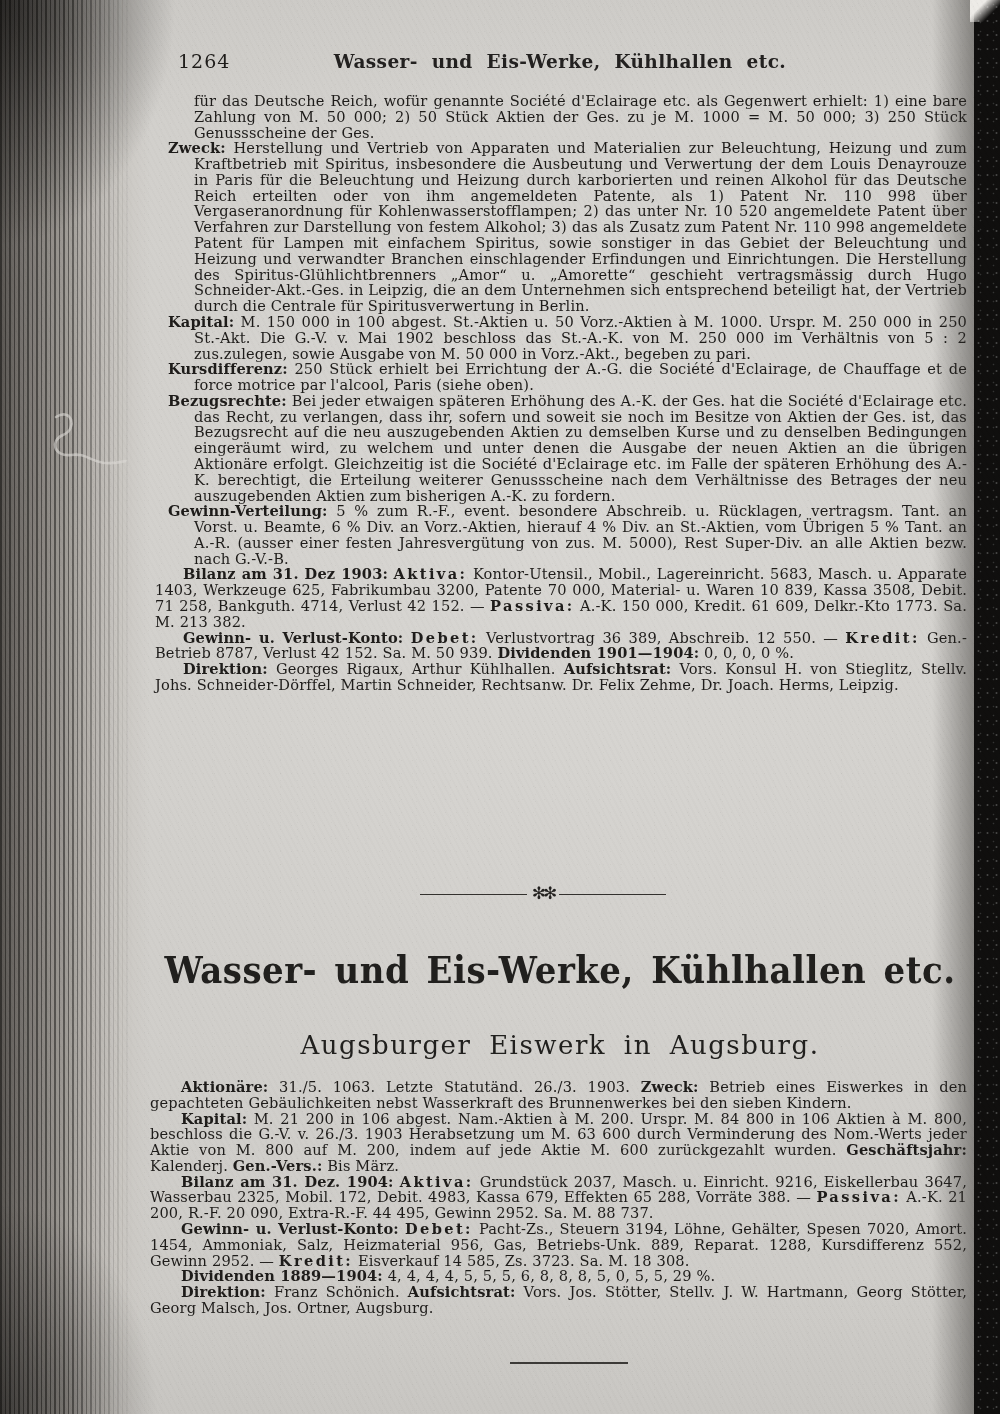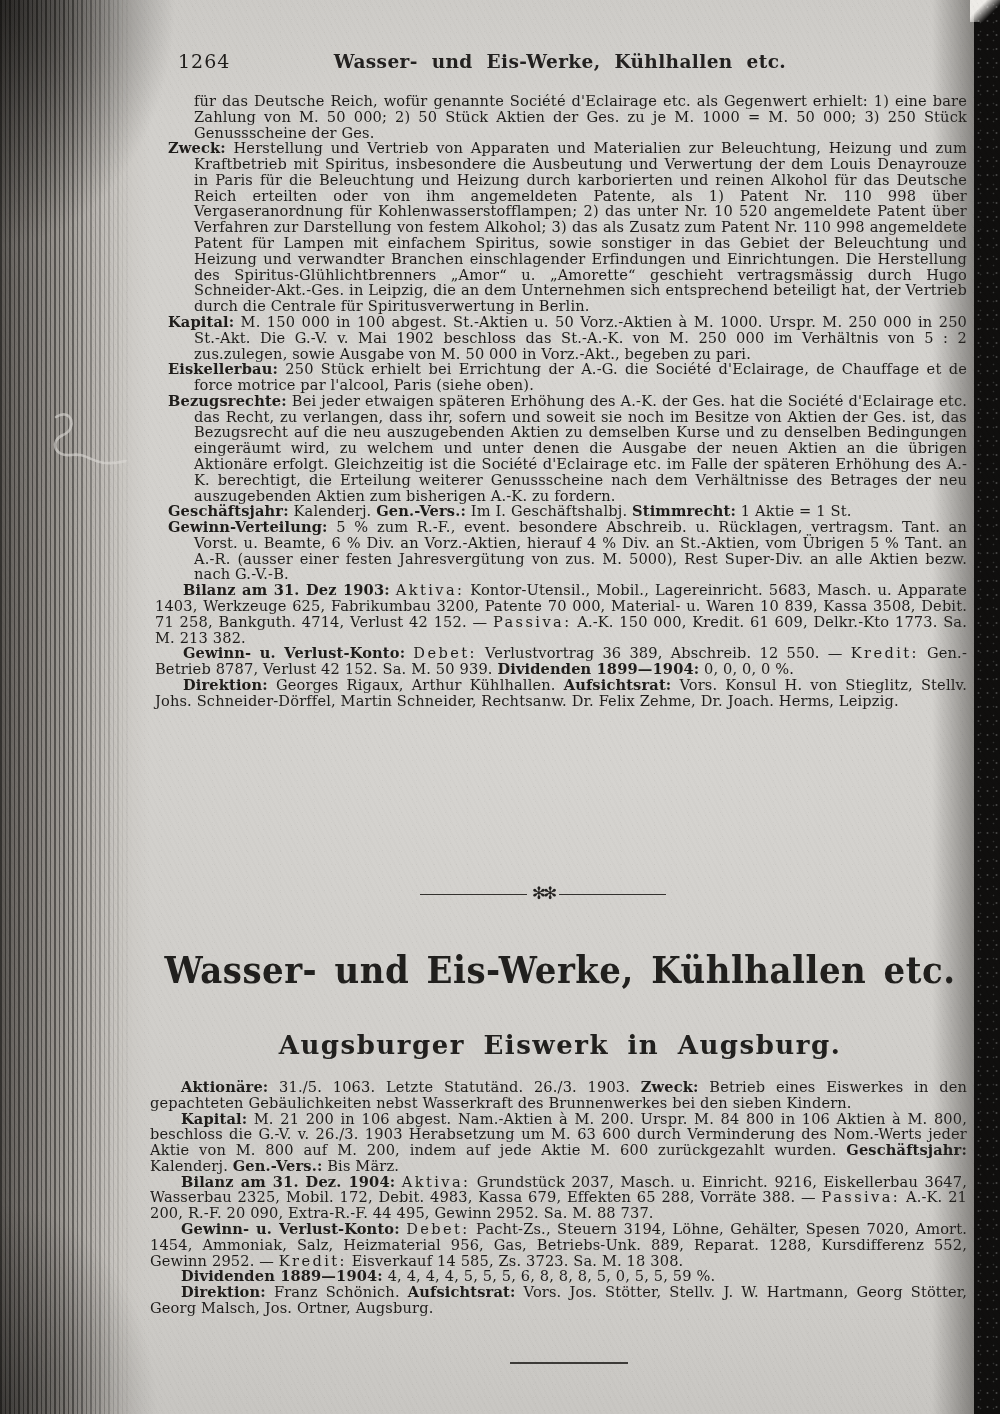--- a/index.html
+++ b/index.html
@@ -71,77 +71,76 @@
   
   .entry{position:absolute;z-index:1;font-size:14.6px;line-height:15.78px;text-align:justify;letter-spacing:0.15px;}
   .entry p{margin:0;}
   .entry1{left:155px;top:93px;width:812px;}
   .entry2{left:150px;top:1079px;width:817px;}
   p.cont{margin-left:13px;padding-left:26px;}
   p.hang{margin-left:13px;padding-left:26px;text-indent:-26px;}
   p.flush{text-indent:28px;}
   .entry2 p.flush{text-indent:31px;}
   .entry .b{font-weight:700;}
-  .entry .sp{letter-spacing:2.4px;}
+  .entry .sp{letter-spacing:2.4px;font-weight:bold;}
 
   
   .ornament{position:absolute;left:420px;top:886px;width:246px;display:flex;align-items:center;z-index:1;}
   .ornament .rule{flex:1;height:1.4px;background:#33312e;}
   .ornament .glyphs{
     padding:0 5px;font-family:"DejaVu Sans","Liberation Sans",sans-serif;
     font-size:17px;letter-spacing:-3px;color:#23211f;line-height:1;transform:translateY(-1px);
   }
 
   .section-title{
     position:absolute;left:150px;top:950px;width:820px;margin:0;text-align:center;z-index:1;
     font-size:34px;font-weight:700;letter-spacing:0.5px;word-spacing:5px;color:#21201e;
     transform:scaleY(1.1);
   }
   .company-title{
     position:absolute;left:150px;top:1030px;width:820px;margin:0;text-align:center;z-index:1;
-    font-size:26px;font-weight:700;letter-spacing:1.5px;word-spacing:8px;color:#21201e;
+    font-size:26px;font-weight:400;letter-spacing:1.5px;word-spacing:8px;color:#21201e;
   }
   .bottom-rule{position:absolute;left:510px;top:1362px;width:118px;height:2px;background:#3c3a37;z-index:1;}
 </style>
 </head>
 <body>
 
 <div class="page-tone"></div>
 
 <div class="page-number">1264</div>
 <div class="running-title">Wasser- und Eis-Werke, Kühlhallen etc.</div>
 
 <div class="entry entry1">
     <p class="para cont"><span>für das Deutsche Reich, wofür genannte Société d'Eclairage etc. als Gegenwert erhielt: 1) eine bare Zahlung von M. 50 000; 2) 50 Stück Aktien der Ges. zu je M. 1000 = M. 50 000; 3) 250 Stück Genussscheine der Ges.</span></p>
     <p class="para hang"><span class="b">Zweck:</span><span> Herstellung und Vertrieb von Apparaten und Materialien zur Beleuchtung, Heizung und zum Kraftbetrieb mit Spiritus, insbesondere die Ausbeutung und Verwertung der dem Louis Denayrouze in Paris für die Beleuchtung und Heizung durch karborierten und reinen Alkohol für das Deutsche Reich erteilten oder von ihm angemeldeten Patente, als 1) Patent Nr. 110 998 über Vergaseranordnung für Kohlenwasserstofflampen; 2) das unter Nr. 10 520 angemeldete Patent über Verfahren zur Darstellung von festem Alkohol; 3) das als Zusatz zum Patent Nr. 110 998 angemeldete Patent für Lampen mit einfachem Spiritus, sowie sonstiger in das Gebiet der Beleuchtung und Heizung und verwandter Branchen einschlagender Erfindungen und Einrichtungen.  Die Herstellung des Spiritus-Glühlichtbrenners „Amor“ u. „Amorette“ geschieht vertragsmässig durch Hugo Schneider-Akt.-Ges. in Leipzig, die an dem Unternehmen sich entsprechend beteiligt hat, der Vertrieb durch die Centrale für Spiritusverwertung in Berlin.</span></p>
     <p class="para hang"><span class="b">Kapital:</span><span> M. 150 000 in 100 abgest. St.-Aktien u. 50 Vorz.-Aktien à M. 1000.  Urspr. M. 250 000 in 250 St.-Akt.  Die G.-V. v. Mai 1902 beschloss das St.-A.-K. von M. 250 000 im Verhältnis von 5 : 2 zus.zulegen, sowie Ausgabe von M. 50 000 in Vorz.-Akt., begeben zu pari.</span></p>
-    <p class="para hang"><span class="b">Eiskellerbau:</span><span> 250 Stück erhielt bei Errichtung der A.-G. die Société d'Eclairage, de Chauffage et de force motrice par l'alcool, Paris (siehe oben).</span></p>
+    <p class="para hang"><span class="b">Kursdifferenz:</span><span> 250 Stück erhielt bei Errichtung der A.-G. die Société d'Eclairage, de Chauffage et de force motrice par l'alcool, Paris (siehe oben).</span></p>
     <p class="para hang"><span class="b">Bezugsrechte:</span><span> Bei jeder etwaigen späteren Erhöhung des A.-K. der Ges. hat die Société d'Eclairage etc. das Recht, zu verlangen, dass ihr, sofern und soweit sie noch im Besitze von Aktien der Ges. ist, das Bezugsrecht auf die neu auszugebenden Aktien zu demselben Kurse und zu denselben Bedingungen eingeräumt wird, zu welchem und unter denen die Ausgabe der neuen Aktien an die übrigen Aktionäre erfolgt.  Gleichzeitig ist die Société d'Eclairage etc. im Falle der späteren Erhöhung des A.-K. berechtigt, die Erteilung weiterer Genussscheine nach dem Verhältnisse des Betrages der neu auszugebenden Aktien zum bisherigen A.-K. zu fordern.</span></p>
-    <p class="para hang"><span class="b">Geschäftsjahr:</span><span> Kalenderj.  </span><span class="b">Gen.-Vers.:</span><span> Im I. Geschäftshalbj.  </span><span class="b">Stimmrecht:</span><span> 1 Aktie = 1 St.</span></p>
     <p class="para hang"><span class="b">Gewinn-Verteilung:</span><span> 5 % zum R.-F., event. besondere Abschreib. u. Rücklagen, vertragsm. Tant. an Vorst. u. Beamte, 6 % Div. an Vorz.-Aktien, hierauf 4 % Div. an St.-Aktien, vom Übrigen 5 % Tant. an A.-R. (ausser einer festen Jahresvergütung von zus. M. 5000), Rest Super-Div. an alle Aktien bezw. nach G.-V.-B.</span></p>
     <p class="para flush"><span class="b">Bilanz am 31. Dez 1903:</span><span> </span><span class="sp">Aktiva:</span><span> Kontor-Utensil., Mobil., Lagereinricht. 5683, Masch. u. Apparate 1403, Werkzeuge 625, Fabrikumbau 3200, Patente 70 000, Material- u. Waren 10 839, Kassa 3508, Debit. 71 258, Bankguth. 4714, Verlust 42 152. — </span><span class="sp">Passiva:</span><span> A.-K. 150 000, Kredit. 61 609, Delkr.-Kto 1773.  Sa. M. 213 382.</span></p>
-    <p class="para flush"><span class="b">Gewinn- u. Verlust-Konto:</span><span> </span><span class="sp">Debet:</span><span> Verlustvortrag 36 389, Abschreib. 12 550. — </span><span class="sp">Kredit:</span><span> Gen.-Betrieb 8787, Verlust 42 152.  Sa. M. 50 939.   </span><span class="b">Dividenden 1899—1904:</span><span> 0, 0, 0, 0 %.</span></p>
+    <p class="para flush"><span class="b">Gewinn- u. Verlust-Konto:</span><span> </span><span class="sp">Debet:</span><span> Verlustvortrag 36 389, Abschreib. 12 550. — </span><span class="sp">Kredit:</span><span> Gen.-Betrieb 8787, Verlust 42 152.  Sa. M. 50 939.   </span><span class="b">Dividenden 1901—1904:</span><span> 0, 0, 0, 0 %.</span></p>
     <p class="para flush"><span class="b">Direktion:</span><span> Georges Rigaux, Arthur Kühlhallen.   </span><span class="b">Aufsichtsrat:</span><span> Vors. Konsul H. von Stieglitz, Stellv. Johs. Schneider-Dörffel, Martin Schneider, Rechtsanw. Dr. Felix Zehme, Dr. Joach. Herms, Leipzig.</span></p>
   </div>
 
 <div class="ornament">
   <span class="rule"></span>
   <span class="glyphs">✻✻</span>
   <span class="rule"></span>
 </div>
 
 <h1 class="section-title">Wasser- und Eis-Werke, Kühlhallen etc.</h1>
 <h2 class="company-title">Augsburger Eiswerk in Augsburg.</h2>
 
 <div class="entry entry2">
     <p class="para flush"><span class="b">Aktionäre:</span><span> 31./5. 1063.  Letzte Statutänd. 26./3. 1903.   </span><span class="b">Zweck:</span><span> Betrieb eines Eiswerkes in den gepachteten Gebäulichkeiten nebst Wasserkraft des Brunnenwerkes bei den sieben Kindern.</span></p>
     <p class="para flush"><span class="b">Kapital:</span><span> M. 21 200 in 106 abgest. Nam.-Aktien à M. 200.  Urspr. M. 84 800 in 106 Aktien à M. 800, beschloss die G.-V. v. 26./3. 1903 Herabsetzung um M. 63 600 durch Verminderung des Nom.-Werts jeder Aktie von M. 800 auf M. 200, indem auf jede Aktie M. 600 zurückgezahlt wurden.   </span><span class="b">Geschäftsjahr:</span><span> Kalenderj.  </span><span class="b">Gen.-Vers.:</span><span> Bis März.</span></p>
     <p class="para flush"><span class="b">Bilanz am 31. Dez. 1904:</span><span> </span><span class="sp">Aktiva:</span><span> Grundstück 2037, Masch. u. Einricht. 9216, Eiskellerbau 3647, Wasserbau 2325, Mobil. 172, Debit. 4983, Kassa 679, Effekten 65 288, Vorräte 388. — </span><span class="sp">Passiva:</span><span> A.-K. 21 200, R.-F. 20 090, Extra-R.-F. 44 495, Gewinn 2952.  Sa. M. 88 737.</span></p>
     <p class="para flush"><span class="b">Gewinn- u. Verlust-Konto:</span><span> </span><span class="sp">Debet:</span><span> Pacht-Zs., Steuern 3194, Löhne, Gehälter, Spesen 7020, Amort. 1454, Ammoniak, Salz, Heizmaterial 956, Gas, Betriebs-Unk. 889, Reparat. 1288, Kursdifferenz 552, Gewinn 2952. — </span><span class="sp">Kredit:</span><span> Eisverkauf 14 585, Zs. 3723.  Sa. M. 18 308.</span></p>
-    <p class="para flush"><span class="b">Dividenden 1889—1904:</span><span> 4, 4, 4, 4, 5, 5, 5, 6, 8, 8, 8, 5, 0, 5, 5, 59 %.</span></p>
+    <p class="para flush"><span class="b">Dividenden 1889—1904:</span><span> 4, 4, 4, 4, 5, 5, 5, 6, 8, 8, 8, 5, 0, 5, 5, 29 %.</span></p>
     <p class="para flush"><span class="b">Direktion:</span><span> Franz Schönich.   </span><span class="b">Aufsichtsrat:</span><span> Vors. Jos. Stötter, Stellv. J. W. Hartmann, Georg Stötter, Georg Malsch, Jos. Ortner, Augsburg.</span></p>
   </div>
 
 <div class="bottom-rule"></div>
 
 <div class="gutter"></div>
 <div class="gutter-streaks"></div>
 <svg class="handwriting" width="100" height="80" viewBox="0 0 100 80">
   <path d="M16 12 C32 2 38 24 23 30 C10 35 13 52 31 50 C52 47 50 64 86 56" fill="none" stroke="#dcdad5" stroke-width="2.6" stroke-linecap="round" opacity="0.75"></path>
 </svg>

